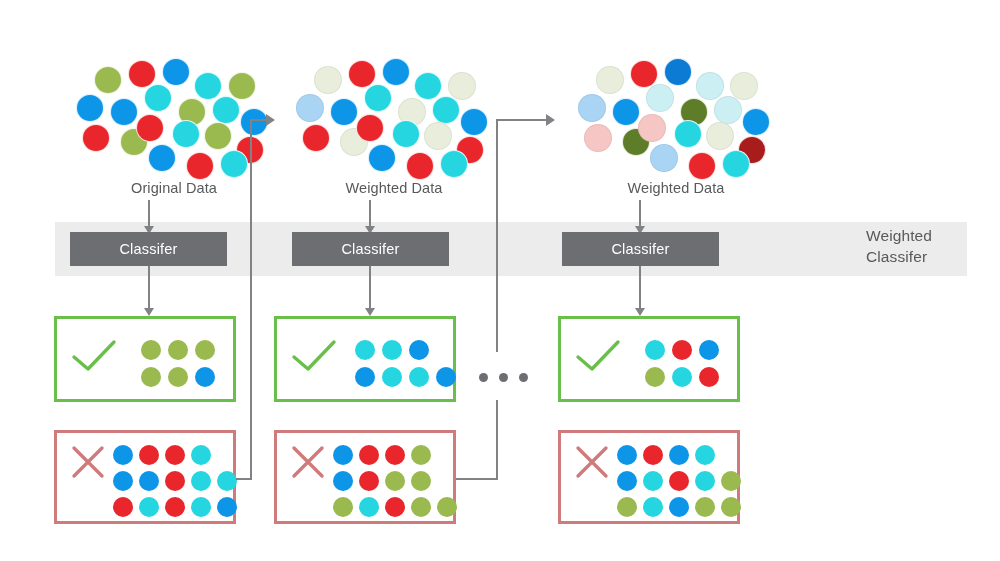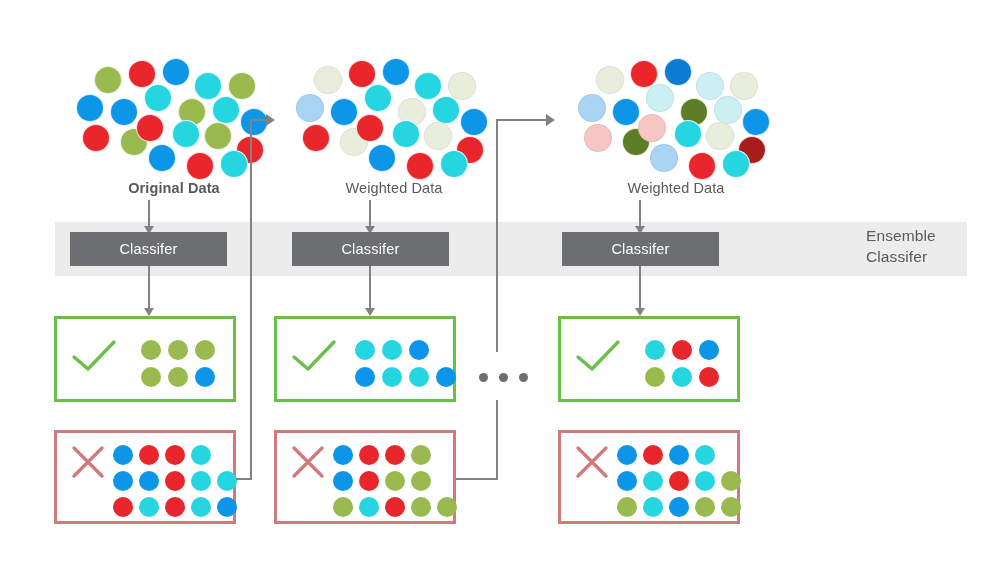--- a/index.html
+++ b/index.html
@@ -118,21 +118,21 @@
     background: #6d6e71;
   }
 </style>
 </head>
 <body>
 
 <div id="stage">
 
   <div class="ensemble-band"></div>
   <div class="ensemble-label">
-    <span>Ensemble</span>
+    <span>Weighted</span>
     <span>Classifer</span>
   </div>
 
   <div class="cluster" id="cluster-0" style="left:76px; top:58px; width:196px; height:124px;">
       <div class="dot" style="left: 18px; top: 8px; background: rgb(154, 186, 79); border: 1.5px solid rgba(255, 255, 255, 0.85);"></div>
       <div class="dot" style="left: 52px; top: 2px; background: rgb(232, 38, 43); border: 1.5px solid rgba(255, 255, 255, 0.85);"></div>
       <div class="dot" style="left: 86px; top: 0px; background: rgb(13, 149, 232); border: 1.5px solid rgba(255, 255, 255, 0.85);"></div>
       <div class="dot" style="left: 118px; top: 14px; background: rgb(37, 214, 224); border: 1.5px solid rgba(255, 255, 255, 0.85);"></div>
       <div class="dot" style="left: 0px; top: 36px; background: rgb(13, 149, 232); border: 1.5px solid rgba(255, 255, 255, 0.85);"></div>
       <div class="dot" style="left: 34px; top: 40px; background: rgb(13, 149, 232); border: 1.5px solid rgba(255, 255, 255, 0.85);"></div>
@@ -189,21 +189,21 @@
       <div class="dot" style="left: 44px; top: 70px; background: rgb(94, 125, 40); border: 1.5px solid rgba(255, 255, 255, 0.85);"></div>
       <div class="dot" style="left: 60px; top: 56px; background: rgb(245, 198, 196); border: 1.5px solid rgba(0, 0, 0, 0.05);"></div>
       <div class="dot" style="left: 96px; top: 62px; background: rgb(37, 214, 224); border: 1.5px solid rgba(255, 255, 255, 0.85);"></div>
       <div class="dot" style="left: 128px; top: 64px; background: rgb(232, 238, 219); border: 1.5px solid rgba(0, 0, 0, 0.05);"></div>
       <div class="dot" style="left: 160px; top: 78px; background: rgb(168, 28, 28); border: 1.5px solid rgba(255, 255, 255, 0.85);"></div>
       <div class="dot" style="left: 72px; top: 86px; background: rgb(169, 212, 244); border: 1.5px solid rgba(0, 0, 0, 0.05);"></div>
       <div class="dot" style="left: 110px; top: 94px; background: rgb(232, 38, 43); border: 1.5px solid rgba(255, 255, 255, 0.85);"></div>
       <div class="dot" style="left: 144px; top: 92px; background: rgb(37, 214, 224); border: 1.5px solid rgba(255, 255, 255, 0.85);"></div>
     </div>
 
-  <div class="caption" style="left:74px; top:180px; width:200px;font-weight:bold;">Original Data</div>
+  <div class="caption" style="left:74px; top:180px; width:200px;">Original Data</div>
   <div class="caption" style="left:294px; top:180px; width:200px;">Weighted Data</div>
   <div class="caption" style="left:576px; top:180px; width:200px;">Weighted Data</div>
 
   <div class="v-arrow" style="left:148px; top:200px;">
     <div class="shaft" style="height:26px;"></div>
       <div class="head" style="top:26px;"></div>
   </div>
   <div class="v-arrow" style="left:369px; top:200px;">
     <div class="shaft" style="height:26px;"></div>
       <div class="head" style="top:26px;"></div>

